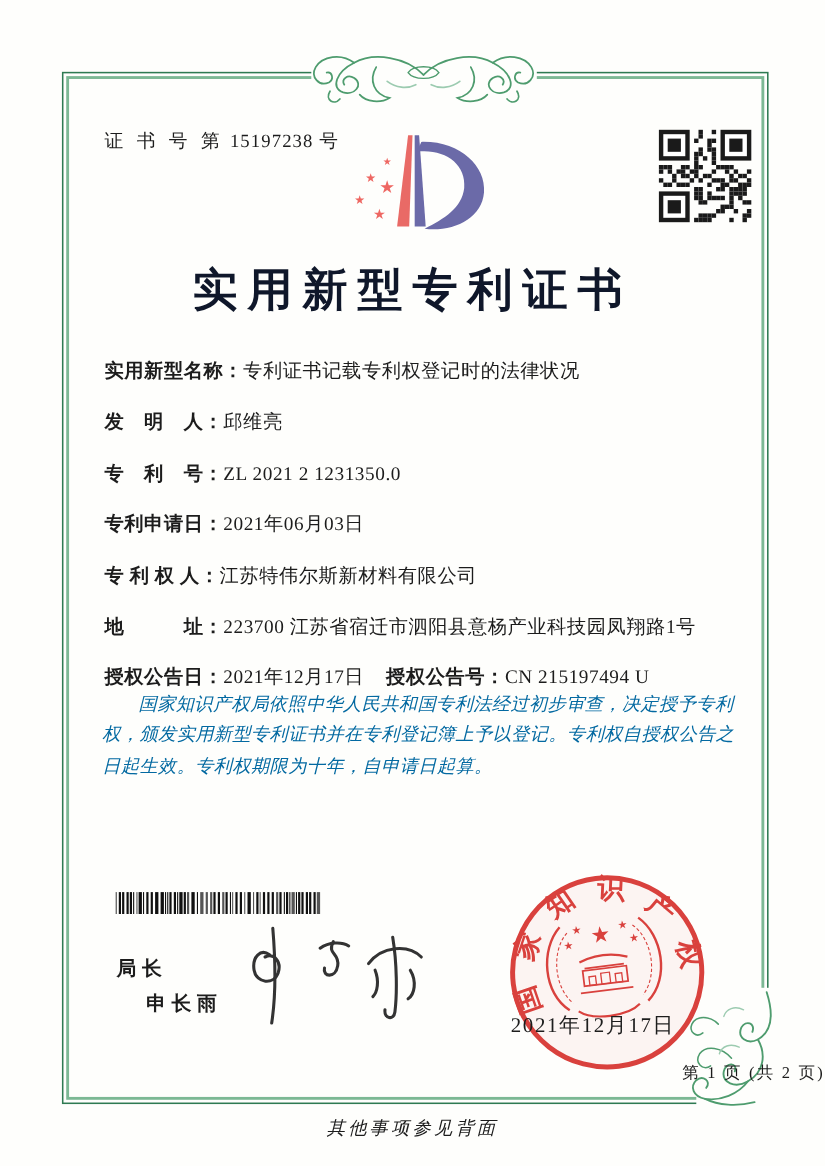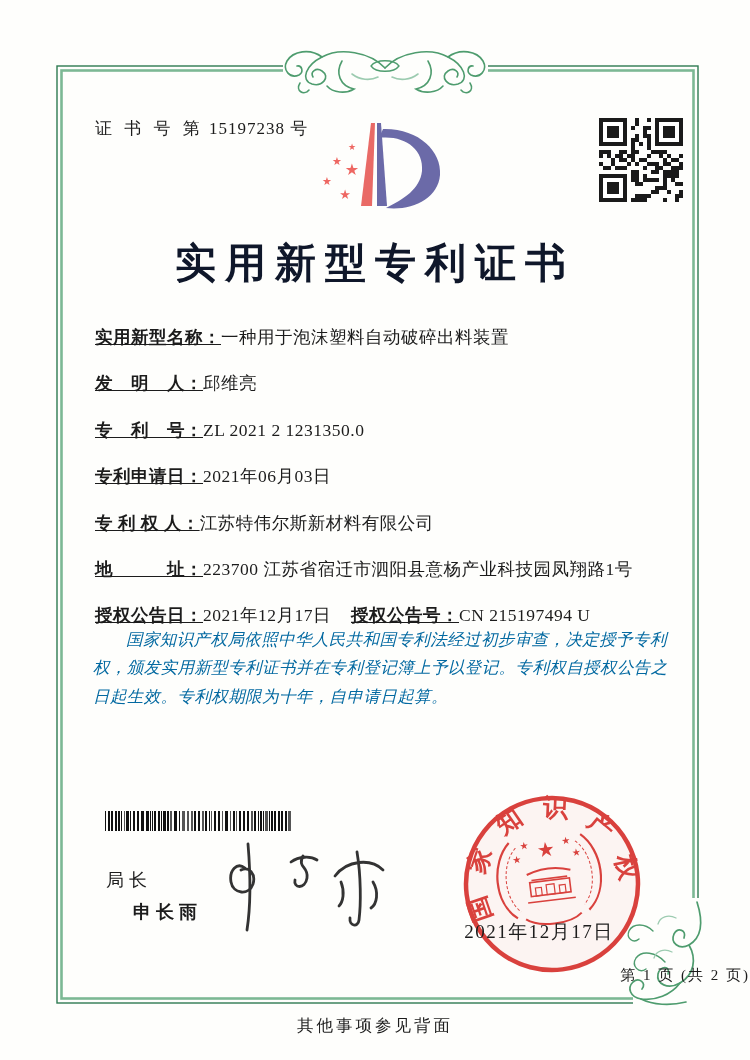--- a/index.html
+++ b/index.html
@@ -8,29 +8,29 @@
     background:#fefefc;overflow:hidden;
     font-family:"Liberation Serif","DejaVu Serif",serif;
     color:#1c1c1c;
   }
   .abs{position:absolute;}
   .cert-no{left:95px;top:117px;font-size:17px;letter-spacing:1px;}
   .cert-no .cn{letter-spacing:4px;}
   .title{left:0;right:0;top:236px;text-align:center;font-size:41px;font-weight:600;letter-spacing:9px;color:#0f172a;}
   .fields{left:95px;top:327px;right:72px;font-size:17.5px;}
   .frow{display:flex;margin-bottom:24.5px;line-height:1.25;white-space:nowrap;}
-  .frow .lab{font-weight:600;letter-spacing:0.5px;flex:0 0 auto;text-decoration:underline;}
+  .frow .lab{font-weight:600;letter-spacing:0.5px;flex:0 0 auto;}
   .frow .val{letter-spacing:0.5px;}
   .pair2{margin-left:20px;}
   .bodytext{left:93px;top:626px;right:80px;font-size:16.5px;line-height:1.72;font-style:italic;color:#0369a1;}
   .bodytext p{margin:0;text-indent:2em;letter-spacing:0.4px;}
-  .sig-title{left:106px;top:868px;font-size:18px;letter-spacing:5px;font-weight:400;}
+  .sig-title{left:106px;top:868px;font-size:18px;letter-spacing:5px;font-weight:700;}
   .sig-name{left:106px;top:900px;font-size:18px;letter-spacing:5px;font-weight:600;padding-left:27px;}
   .page-info{left:0;right:0;top:966px;text-align:right;font-size:15px;letter-spacing:2px;}
-  .back-note{left:0;right:0;top:1015px;text-align:center;font-size:16.5px;letter-spacing:3px;}
+  .back-note{left:0;right:0;top:1015px;text-align:center;font-size:16.5px;font-style:italic;letter-spacing:3px;}
   svg{display:block;}
 </style>
 </head>
 <body>
 
 <div class="page">
 
   <svg class="abs" style="left:0;top:0" width="750" height="1060" viewBox="0 0 750 1060">
     <rect x="57" y="66" width="641" height="937" fill="none" stroke="#2e7a52" stroke-width="1.4"></rect>
     <rect x="61.5" y="70.5" width="632" height="928" fill="none" stroke="#7cb894" stroke-width="2.6"></rect>
@@ -210,21 +210,21 @@
       <rect x="2" y="58" width="28" height="28" fill="#1a1a1a"></rect>
       <rect x="6" y="62" width="20" height="20" fill="#fff"></rect>
       <rect x="10" y="66" width="12" height="12" fill="#1a1a1a"></rect>
     </svg>
 
   <div class="abs title">实用新型专利证书</div>
 
   <div class="abs fields">
     <div class="frow">
       <span class="lab">实用新型名称：</span>
-      <span class="val">一种用于泡沫塑料自动破碎出料装置</span>
+      <span class="val">专利证书记载专利权登记时的法律状况</span>
     </div>
     <div class="frow">
       <span class="lab">发　明　人：</span>
       <span class="val">邱维亮</span>
     </div>
     <div class="frow">
       <span class="lab">专　利　号：</span>
       <span class="val">ZL 2021 2 1231350.0</span>
     </div>
     <div class="frow">

